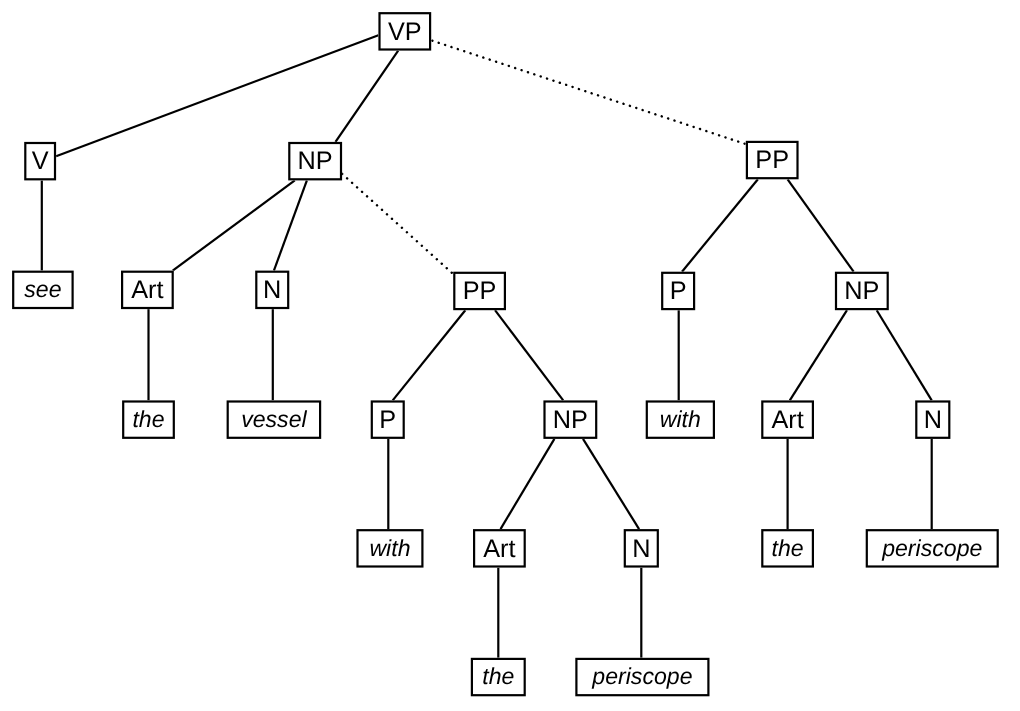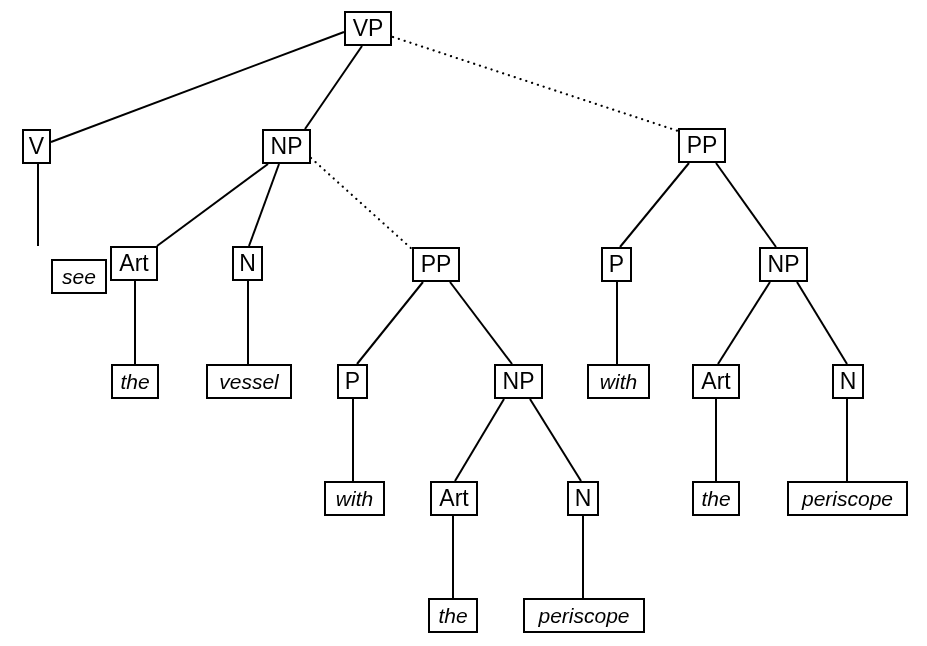--- a/index.html
+++ b/index.html
@@ -79,21 +79,21 @@
       </div>
       <div class="node cat" style="left: 22px; top: 129px; width: 29px; height: 35px; border-color: rgb(0, 0, 0);">
         <span>V</span>
       </div>
       <div class="node cat" style="left: 262px; top: 129px; width: 49px; height: 35px; border-color: rgb(0, 0, 0);">
         <span>NP</span>
       </div>
       <div class="node cat" style="left: 678px; top: 128px; width: 48px; height: 35px; border-color: rgb(0, 0, 0);">
         <span>PP</span>
       </div>
-      <div class="node word" style="left: 11px; top: 259px; width: 56px; height: 35px; border-color: rgb(0, 0, 0); margin-left: 40px;">
+      <div class="node word" style="left: 11px; top: 246px; width: 56px; height: 35px; border-color: rgb(0, 0, 0);">
         <span>see</span>
       </div>
       <div class="node cat" style="left: 110px; top: 246px; width: 48px; height: 35px; border-color: rgb(0, 0, 0);">
         <span>Art</span>
       </div>
       <div class="node cat" style="left: 232px; top: 246px; width: 31px; height: 35px; border-color: rgb(0, 0, 0);">
         <span>N</span>
       </div>
       <div class="node cat" style="left: 412px; top: 247px; width: 48px; height: 35px; border-color: rgb(0, 0, 0);">
         <span>PP</span>

